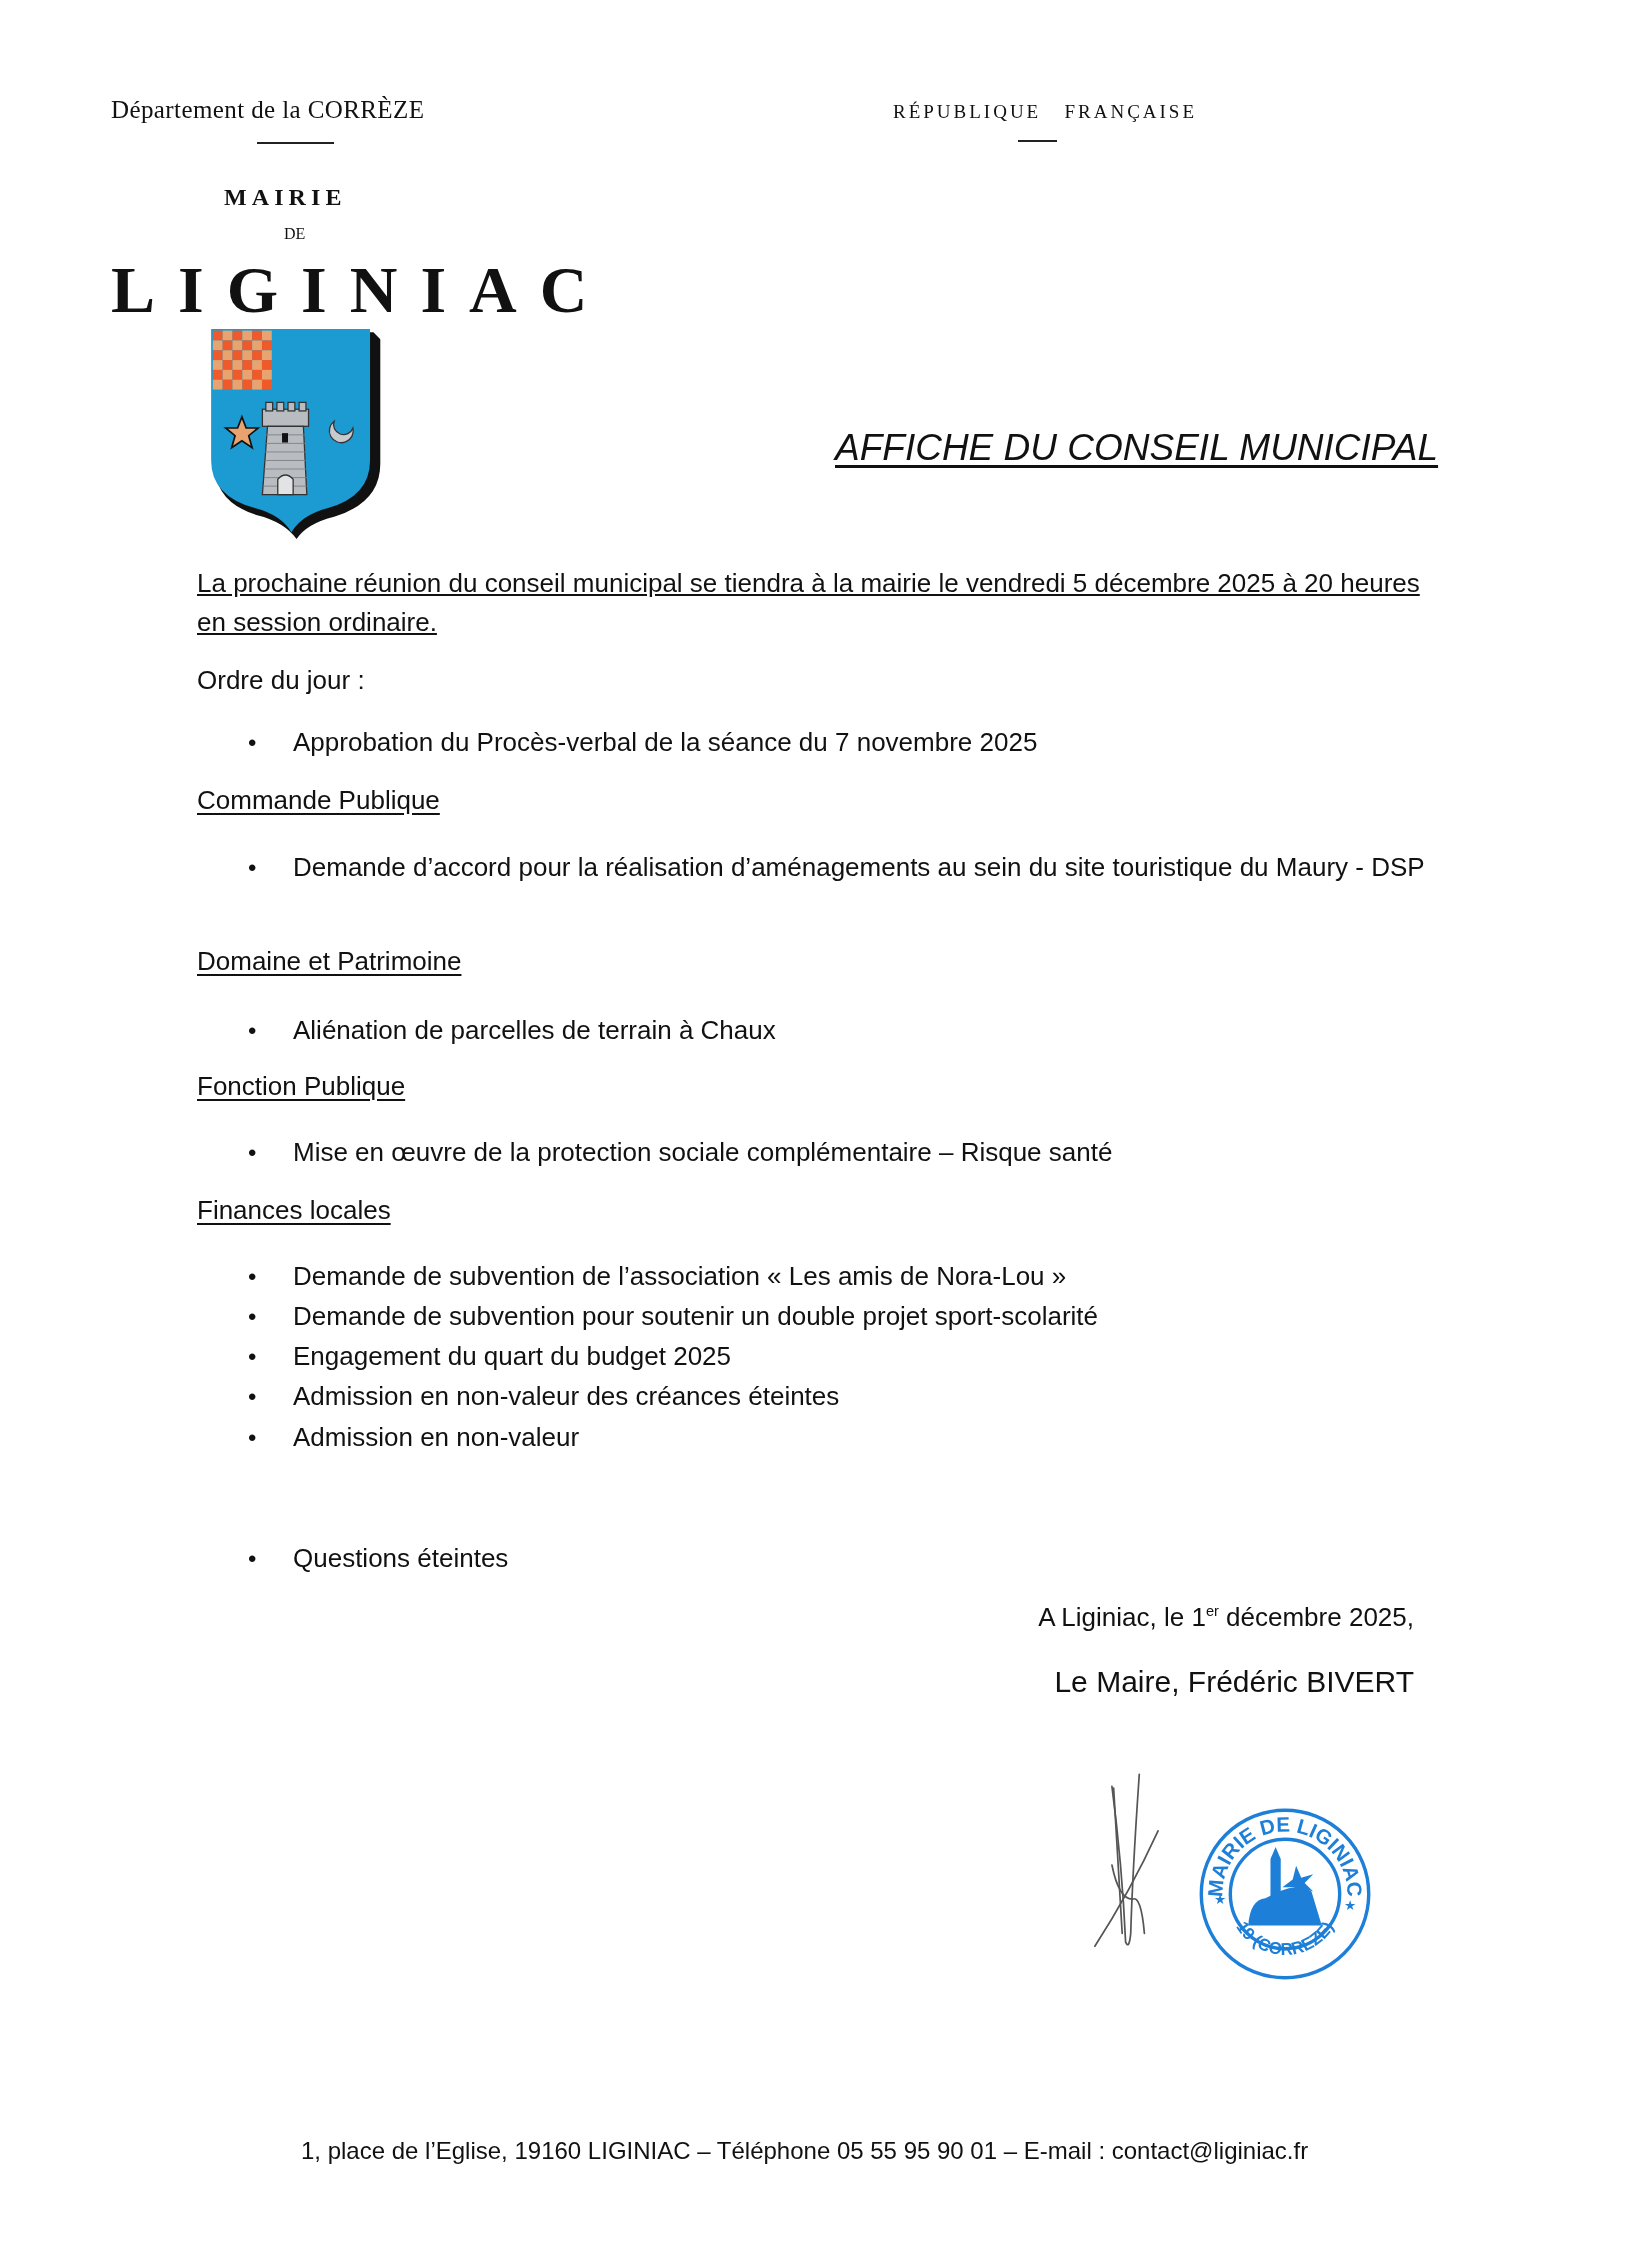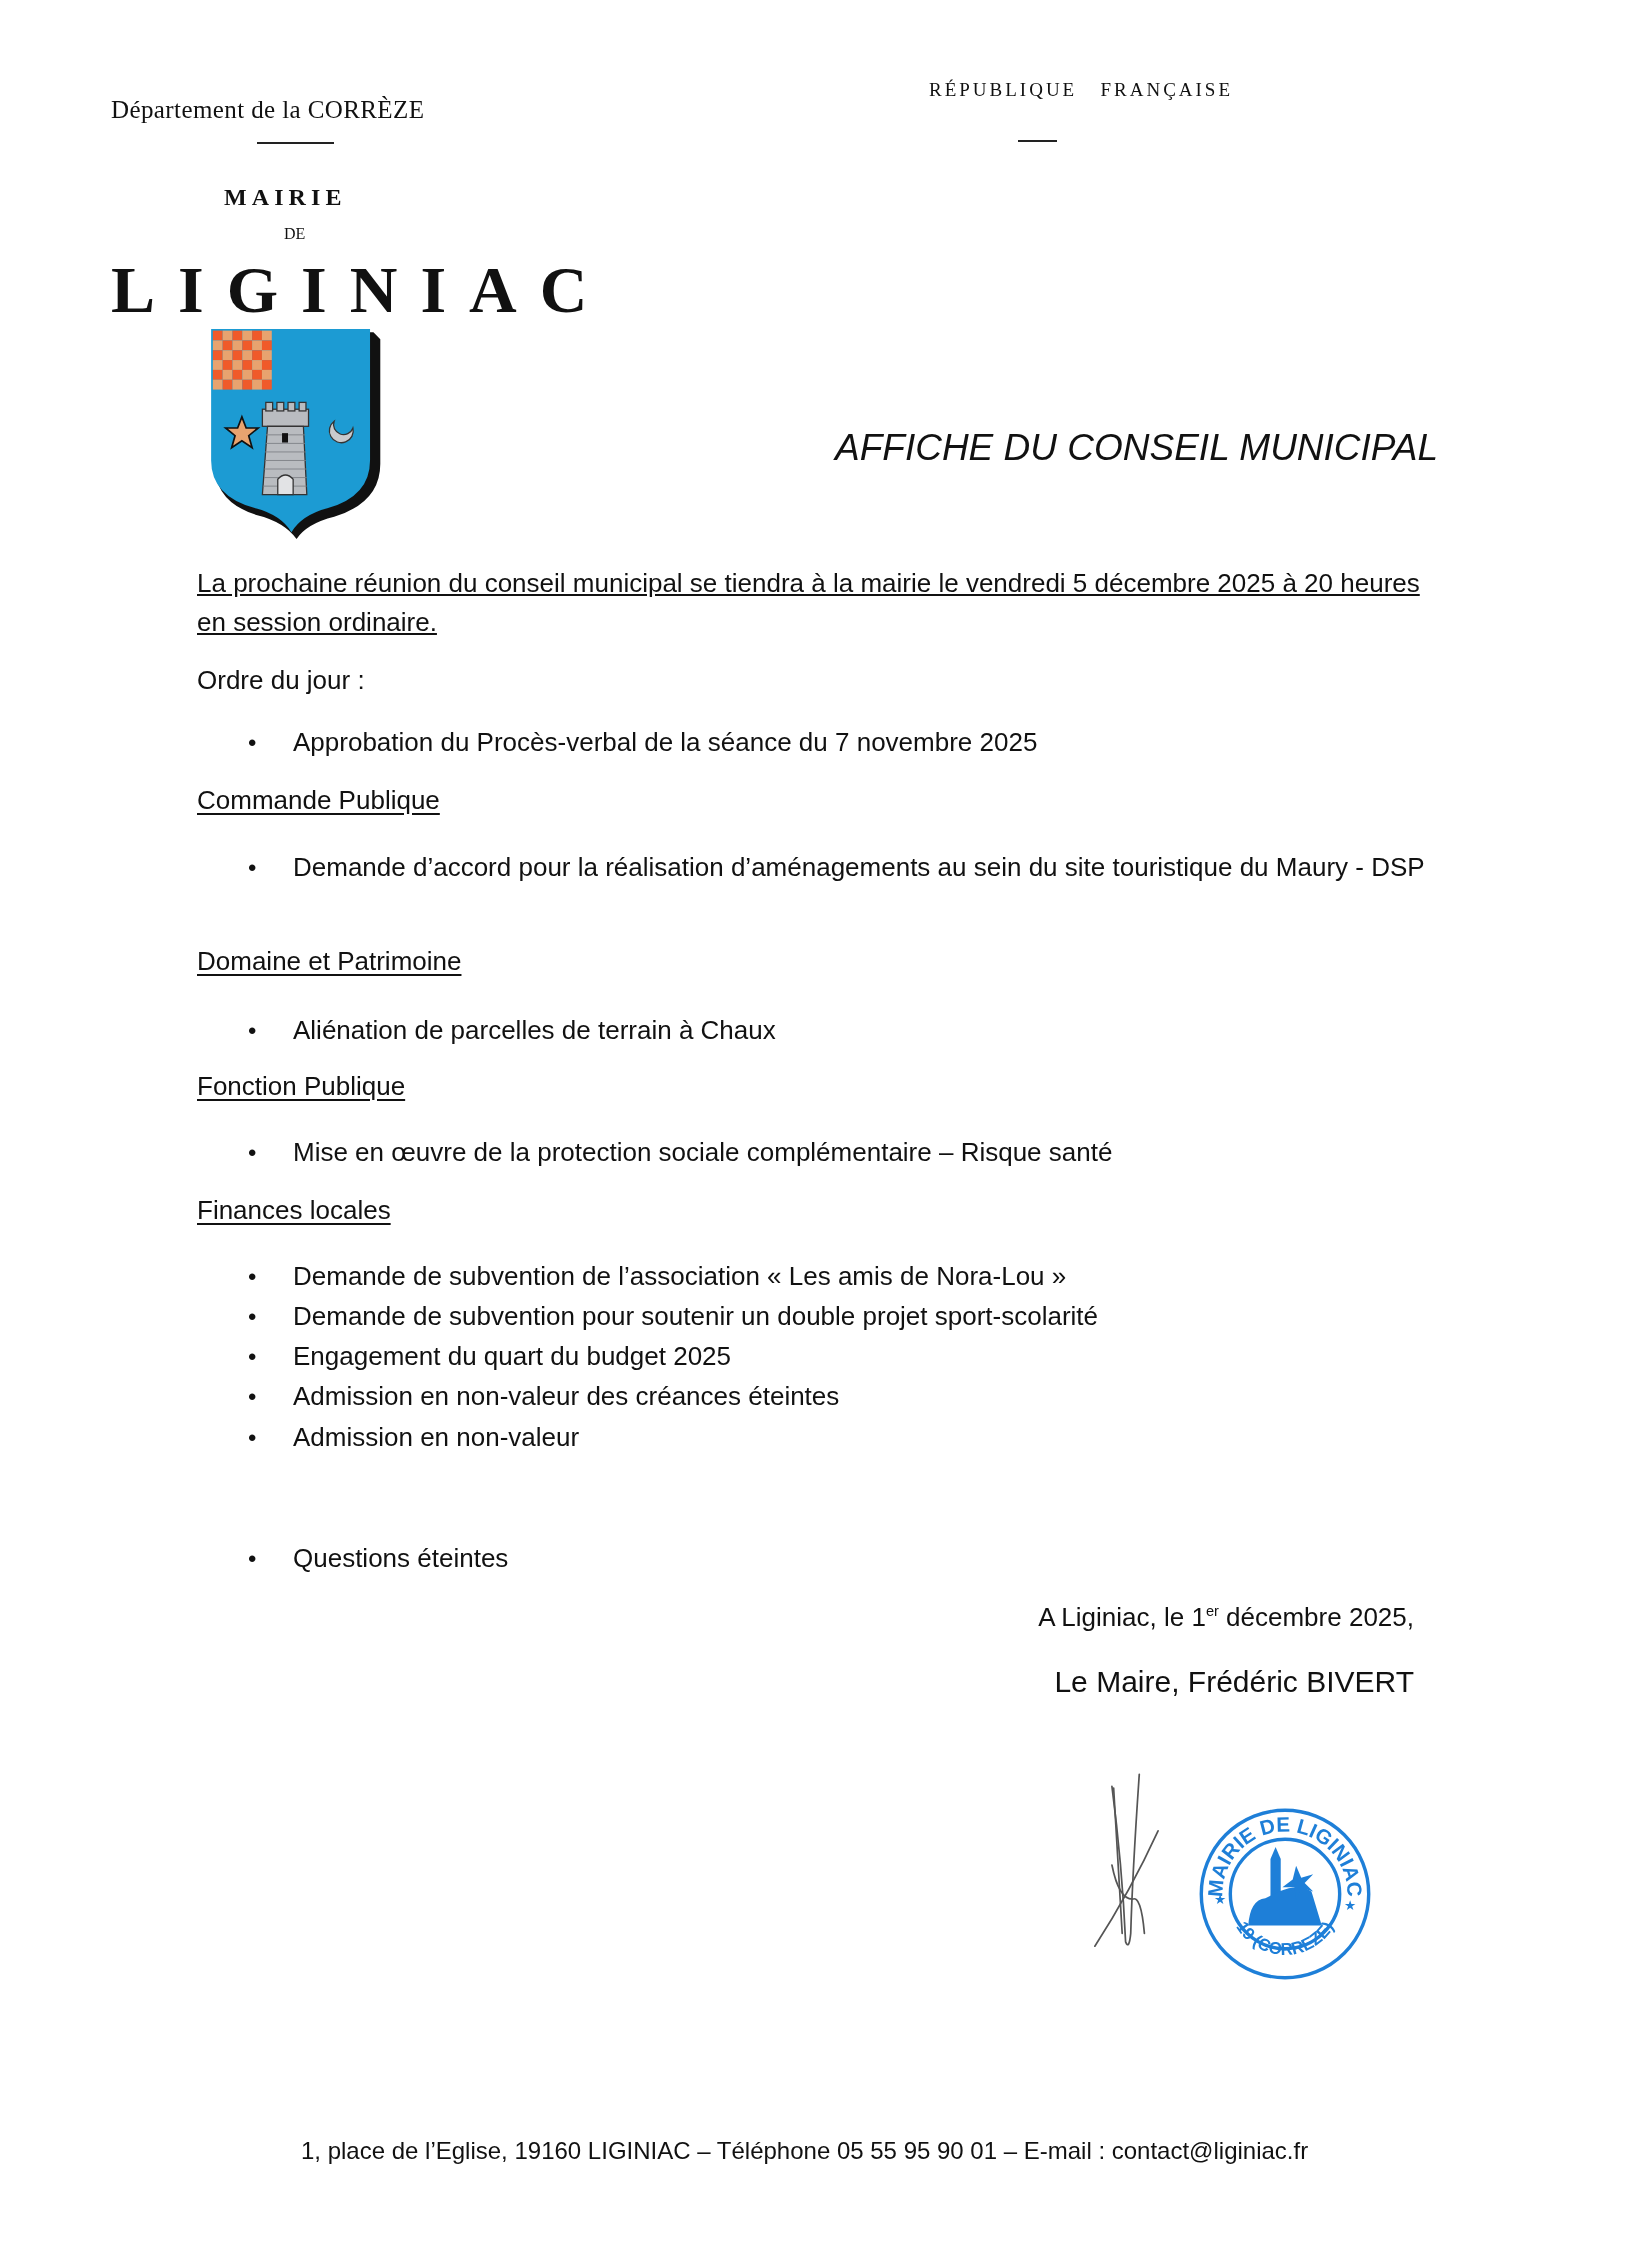--- a/index.html
+++ b/index.html
@@ -7,26 +7,26 @@
   .serif { font-family: "Liberation Serif", "DejaVu Serif", serif; }
   .sans { font-family: "Liberation Sans", "DejaVu Sans", sans-serif; }
   .abs { position:absolute; }
 
   #dept { left:111px; top:96px; font-size:25px; letter-spacing:0.4px; }
   #dept-rule { left:257px; top:142px; width:77px; height:1.7px; background:#222; }
   #mairie { left:224px; top:177px; font-size:24px; font-weight:bold; letter-spacing:5.1px;margin-top:7px; }
   #de { left:284px; top:225px; font-size:16px; }
   #liginiac { left:111px; top:252px; font-size:66px; font-weight:bold; letter-spacing:23px; }
 
-  #rep { left:893px; top:79px; font-size:19px; letter-spacing:3px;margin-left:36px; }
+  #rep { left:893px; top:101px; font-size:19px; letter-spacing:3px; }
   #rep-rule { left:1018px; top:140px; width:39px; height:1.7px; background:#222; }
 
   #shield { left:206px; top:327px; width:176px; height:214px; }
 
-  #title { left:835px; top:427px; font-size:37px; font-style:italic; text-decoration-thickness:2.6px; text-underline-offset:5.1px; }
+  #title { left:835px; top:427px; font-size:37px; font-style:italic; text-decoration:underline; text-decoration-thickness:2.6px; text-underline-offset:5.1px; }
 
   .body-text { font-size:26px; line-height:39px; }
   #intro { left:197px; top:564px; width:1233px;text-decoration:underline; }
   #ordre { left:197px; top:661px; }
 
   .section-heading { position:absolute; left:197px; font-size:26px; text-decoration:underline; text-underline-offset:4.3px; }
   .item { position:absolute; left:248px; width:1182px; font-size:26px; line-height:39px; display:flex; }
   .bullet { width:45px; flex:none; font-size:24px; }
   .item-text { flex:1; }
 

